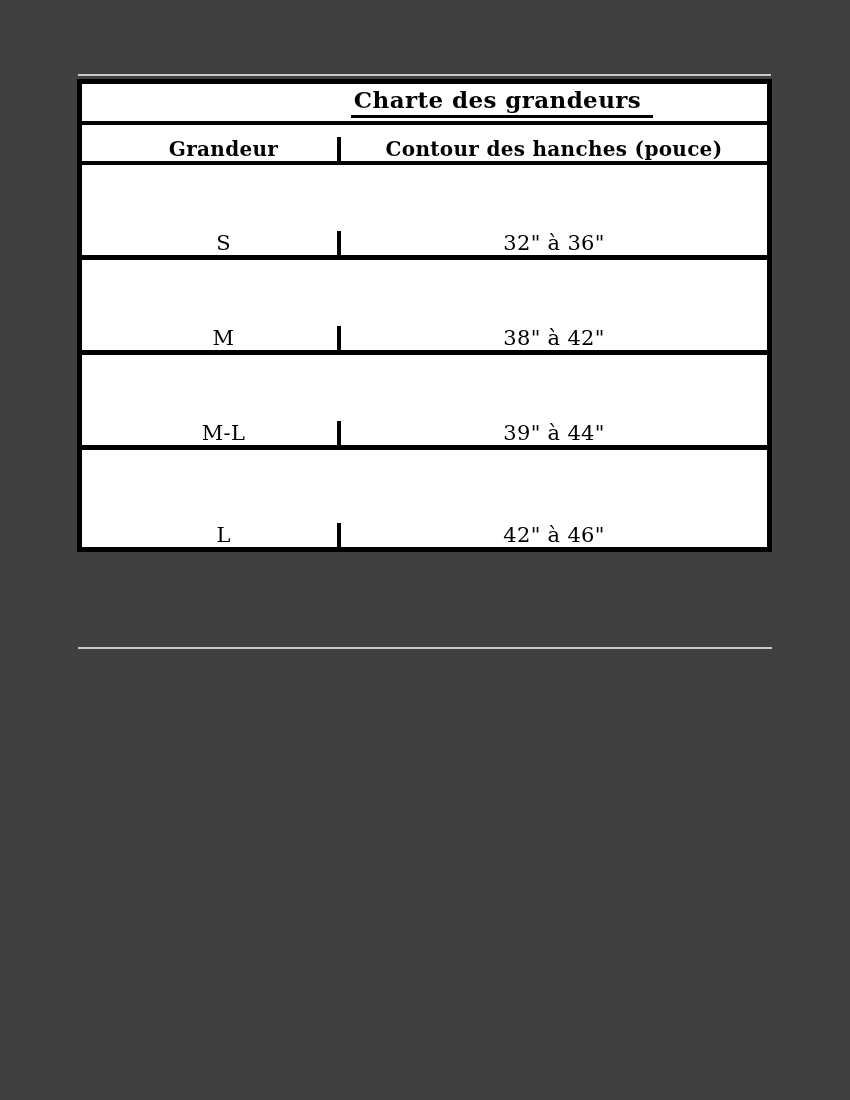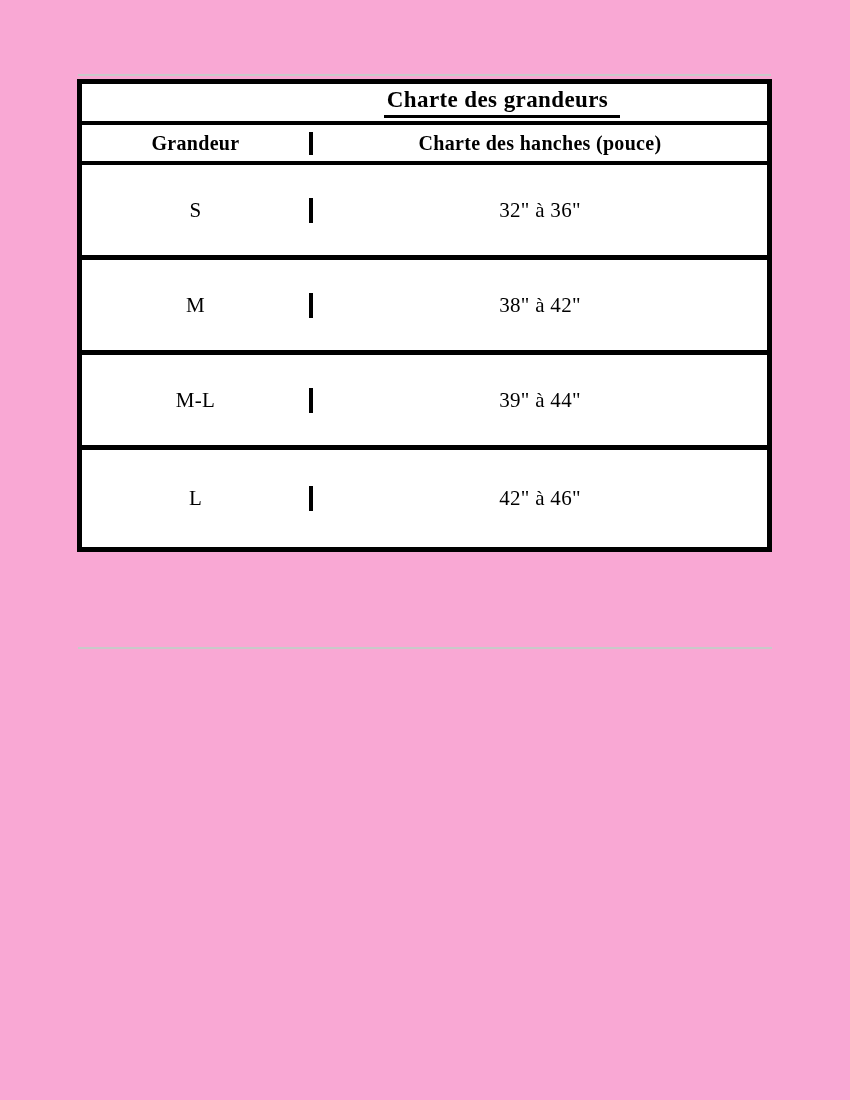--- a/index.html
+++ b/index.html
@@ -6,22 +6,21 @@
   html, body { background: #ffffff; }
   body {
     width: 850px; height: 1100px;
     position: relative;
     font-family: "DejaVu Serif", "Liberation Serif", serif;
     color: #000000;
     overflow: hidden;
   }
   .page {
     position: absolute; inset: 0;
-    background: #f9a8d4;
-    font-family: Liberation Serif, serif;
+    background: #404040;
   }
   .hairline {
     position: absolute;
     height: 2px;
     background: #c9c9c9;
   }
   .hairline.top    { left: 78px; top: 74px;  width: 693px; }
   .hairline.bottom { left: 78px; top: 647px; width: 694px; }
 
   .size-table {
@@ -46,21 +45,22 @@
     font-weight: bold;
     letter-spacing: 0.4px;
     display: inline-block;
     border-bottom: 3px solid #000000; 
     padding: 0 12px 2px 3px;
     line-height: 1.1;
     white-space: nowrap;
   }
   .row {
     display: flex;
-    align-items: center;
+    align-items: flex-end;
+    padding-left: 28px;
   }
   .header-row {
     height: 36px;
     border-bottom: 4px solid #000000;
   }
   .data-row {
     height: 90px;
     border-bottom: 5px solid #000000;
   }
   .data-row:last-child {
@@ -101,21 +101,21 @@
   <div class="hairline top"></div>
 
   <div class="size-table">
 
     <div class="title-row">
       <span class="title-text">Charte des grandeurs</span>
     </div>
 
     <div class="row header-row">
       <div class="c1 header-cell">Grandeur</div>
-      <div class="c2 header-cell">Charte des hanches (pouce)</div>
+      <div class="c2 header-cell">Contour des hanches (pouce)</div>
     </div>
 
     <div class="row data-row">
       <div class="c1 data-cell">S</div>
       <div class="c2 data-cell">32" à 36"</div>
     </div>
 
 
     <div class="row data-row">
       <div class="c1 data-cell">M</div>

